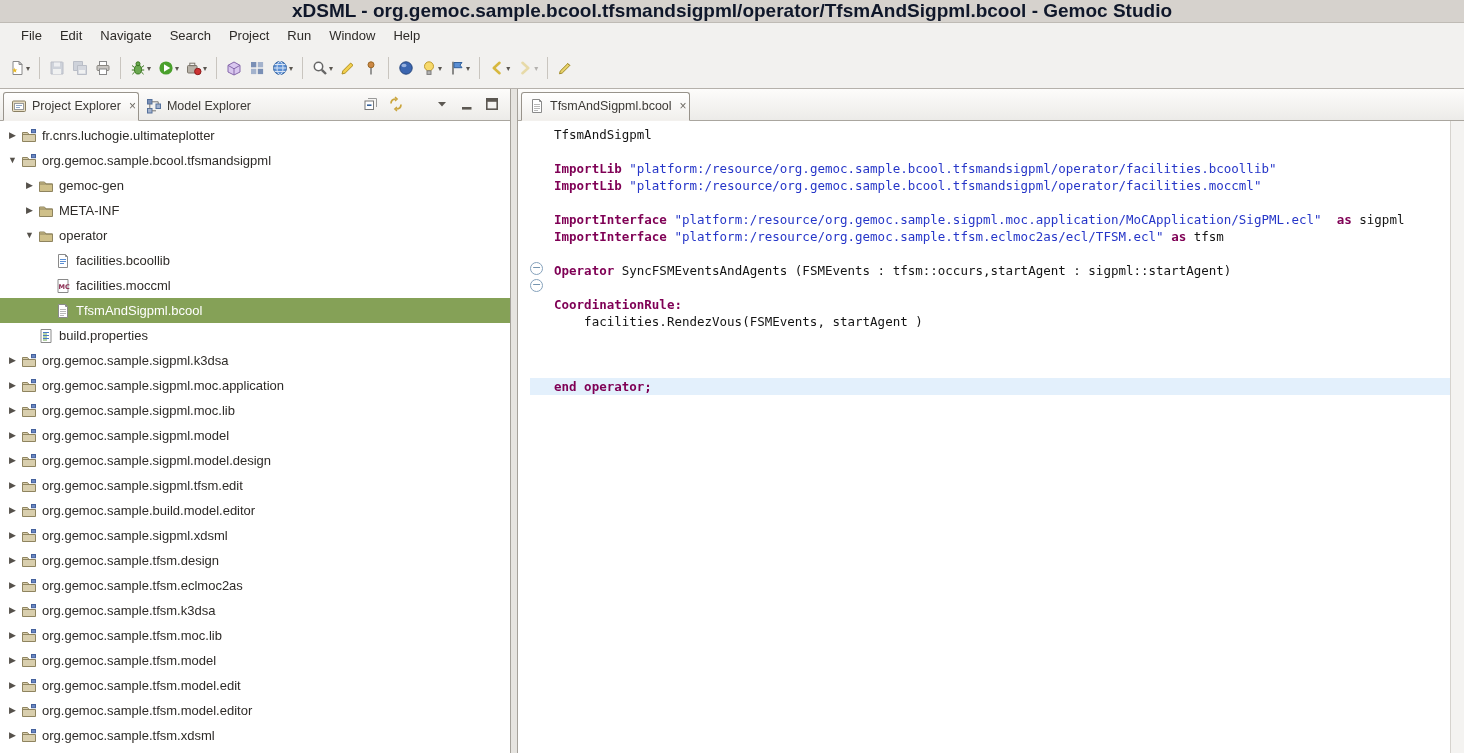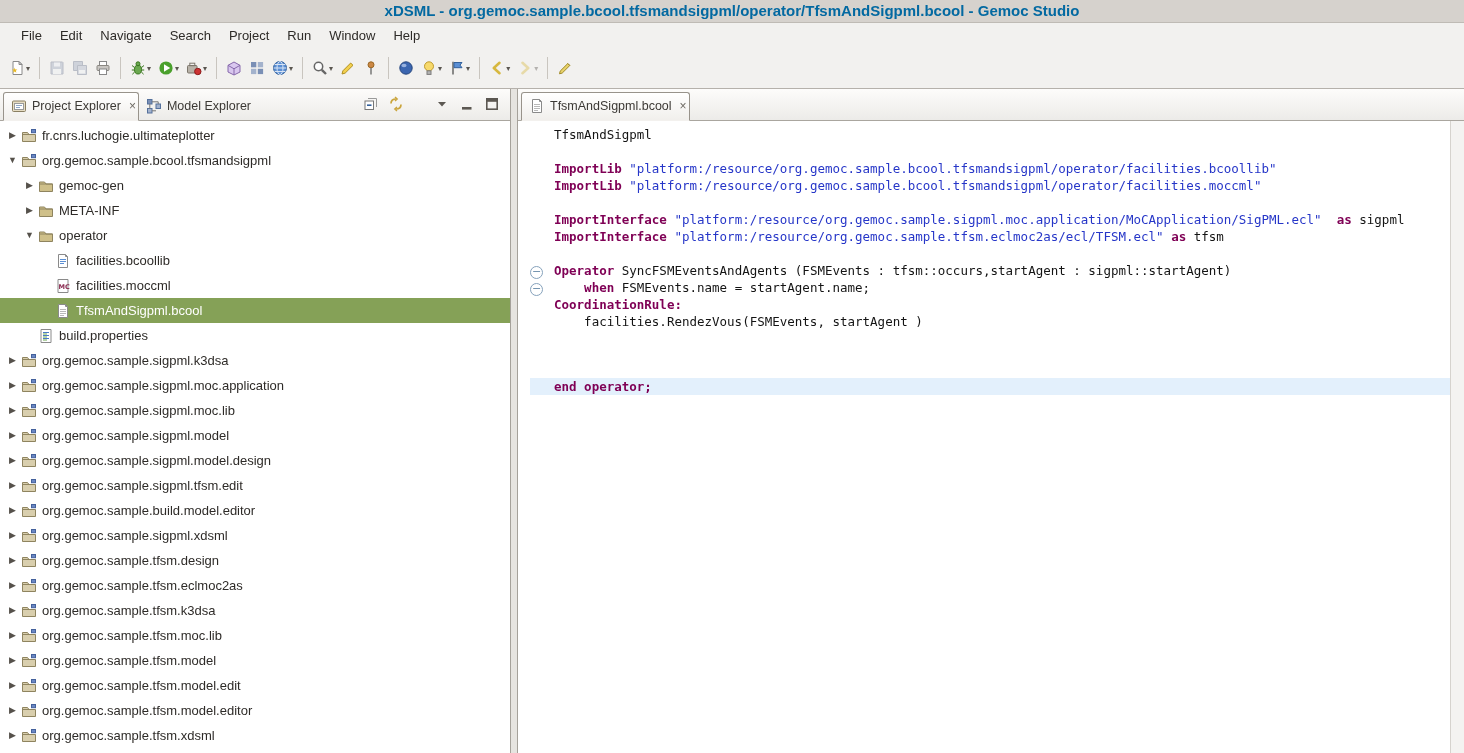--- a/index.html
+++ b/index.html
@@ -6,21 +6,21 @@
   body{
     width:1464px;height:753px;overflow:hidden;position:relative;
     font-family:"Liberation Sans",sans-serif;
     background:var(--chrome-bg,#f2f1ef);
     color:#2e2b28;font-size:13px;
     -webkit-font-smoothing:antialiased;
   }
   
   .titlebar{
     height:22px;line-height:22px;background:var(--titlebar-bg,#d6d2cd);
-    text-align:center;font-weight:bold;color:#0369a1;font-size:15px;
+    text-align:center;font-weight:bold;color:#0f172a;font-size:19px;
     border-bottom:1px solid #bfbbb5;white-space:nowrap;overflow:hidden;
   }
   .menubar{
     height:25px;display:flex;align-items:center;background:var(--chrome-bg,#f2f1ef);
     padding-left:12px;
   }
   .menu-item{padding:3px 9px;cursor:default;}
   .toolbar{
     height:40px;display:flex;align-items:center;background:var(--chrome-bg,#f2f1ef);
     border-bottom:1px solid #b5b1ab;padding:0 6px;gap:1px;
@@ -65,21 +65,21 @@
   .tree-row.selected .tlabel{color:#fff;}
   .indent{flex:0 0 auto;display:inline-block;height:1px;}
   .arrow{flex:0 0 13px;width:13px;text-align:center;font-size:9px;color:#55514b;line-height:25px;}
   .ticon{margin:0 5px 0 2px;}
   .tlabel{color:#2e2b28;}
   
   .code-area{
     flex:1;background:var(--editor-bg,#fff);padding:5px 0 0 12px;overflow:hidden;position:relative;
     font-family:"DejaVu Sans Mono","Liberation Mono",monospace;
   }
-  .code-line{display:flex;align-items:flex-end;height:17px;white-space:pre;}
+  .code-line{display:flex;align-items:flex-start;height:17px;white-space:pre;}
   .code-line.current-line{background:var(--current-line-bg,#e3f0fc);margin-right:13px;margin-top:48px;}
   .fold-gutter{flex:0 0 24px;width:24px;display:flex;align-items:center;}
   .fold-circle{
     width:11px;height:11px;border:1px solid #86a2bc;border-radius:50%;
     color:#6c8dab;font-size:11px;line-height:9px;text-align:center;background:#fff;
     font-family:"DejaVu Sans",sans-serif;
   }
   .code-text{font-size:12.5px;line-height:17px;color:#141414;}
   .tok-kw{color:var(--keyword,#7f0055);font-weight:bold;}
   .tok-str{color:var(--string,#2636c8);}
@@ -665,20 +665,20 @@
       <div class="overview-ruler"></div>
     <div class="code-line"><span class="fold-gutter"></span><span class="code-text"><span class="tok-plain">TfsmAndSigpml</span></span></div>
         <div class="code-line"><span class="fold-gutter"></span><span class="code-text"></span></div>
         <div class="code-line"><span class="fold-gutter"></span><span class="code-text"><span class="tok-kw">ImportLib</span><span class="tok-plain"> </span><span class="tok-str">"platform:/resource/org.gemoc.sample.bcool.tfsmandsigpml/operator/facilities.bcoollib"</span></span></div>
         <div class="code-line"><span class="fold-gutter"></span><span class="code-text"><span class="tok-kw">ImportLib</span><span class="tok-plain"> </span><span class="tok-str">"platform:/resource/org.gemoc.sample.bcool.tfsmandsigpml/operator/facilities.moccml"</span></span></div>
         <div class="code-line"><span class="fold-gutter"></span><span class="code-text"></span></div>
         <div class="code-line"><span class="fold-gutter"></span><span class="code-text"><span class="tok-kw">ImportInterface</span><span class="tok-plain"> </span><span class="tok-str">"platform:/resource/org.gemoc.sample.sigpml.moc.application/MoCApplication/SigPML.ecl"</span><span class="tok-plain">  </span><span class="tok-kw">as</span><span class="tok-plain"> sigpml</span></span></div>
         <div class="code-line"><span class="fold-gutter"></span><span class="code-text"><span class="tok-kw">ImportInterface</span><span class="tok-plain"> </span><span class="tok-str">"platform:/resource/org.gemoc.sample.tfsm.eclmoc2as/</span><span class="tok-str_u">ecl</span><span class="tok-str">/TFSM.ecl"</span><span class="tok-plain"> </span><span class="tok-kw">as</span><span class="tok-plain"> tfsm</span></span></div>
         <div class="code-line"><span class="fold-gutter"></span><span class="code-text"></span></div>
         <div class="code-line"><span class="fold-gutter"><span class="fold-circle">−</span></span><span class="code-text"><span class="tok-kw">Operator</span><span class="tok-plain"> SyncFSMEventsAndAgents (FSMEvents : tfsm::occurs,startAgent : sigpml::startAgent)</span></span></div>
-        <div class="code-line"><span class="fold-gutter"><span class="fold-circle">−</span></span><span class="code-text"><span class="tok-plain">    </span><span class="tok-kw">when</span><span class="tok-plain"> FSMEvents.name = startAgent.name;</span></span></div>
+        <div class="code-line"><span class="fold-gutter"><span class="fold-circle">−</span></span></div>
         <div class="code-line"><span class="fold-gutter"></span><span class="code-text"><span class="tok-kw">CoordinationRule:</span></span></div>
         <div class="code-line"><span class="fold-gutter"></span><span class="code-text"><span class="tok-plain">    facilities.RendezVous(FSMEvents, startAgent )</span></span></div>
         <div class="code-line current-line"><span class="fold-gutter"></span><span class="code-text"><span class="tok-kw">end operator;</span></span></div>
       </div>
   </div>
 
 </div>
 
 </body></html>

